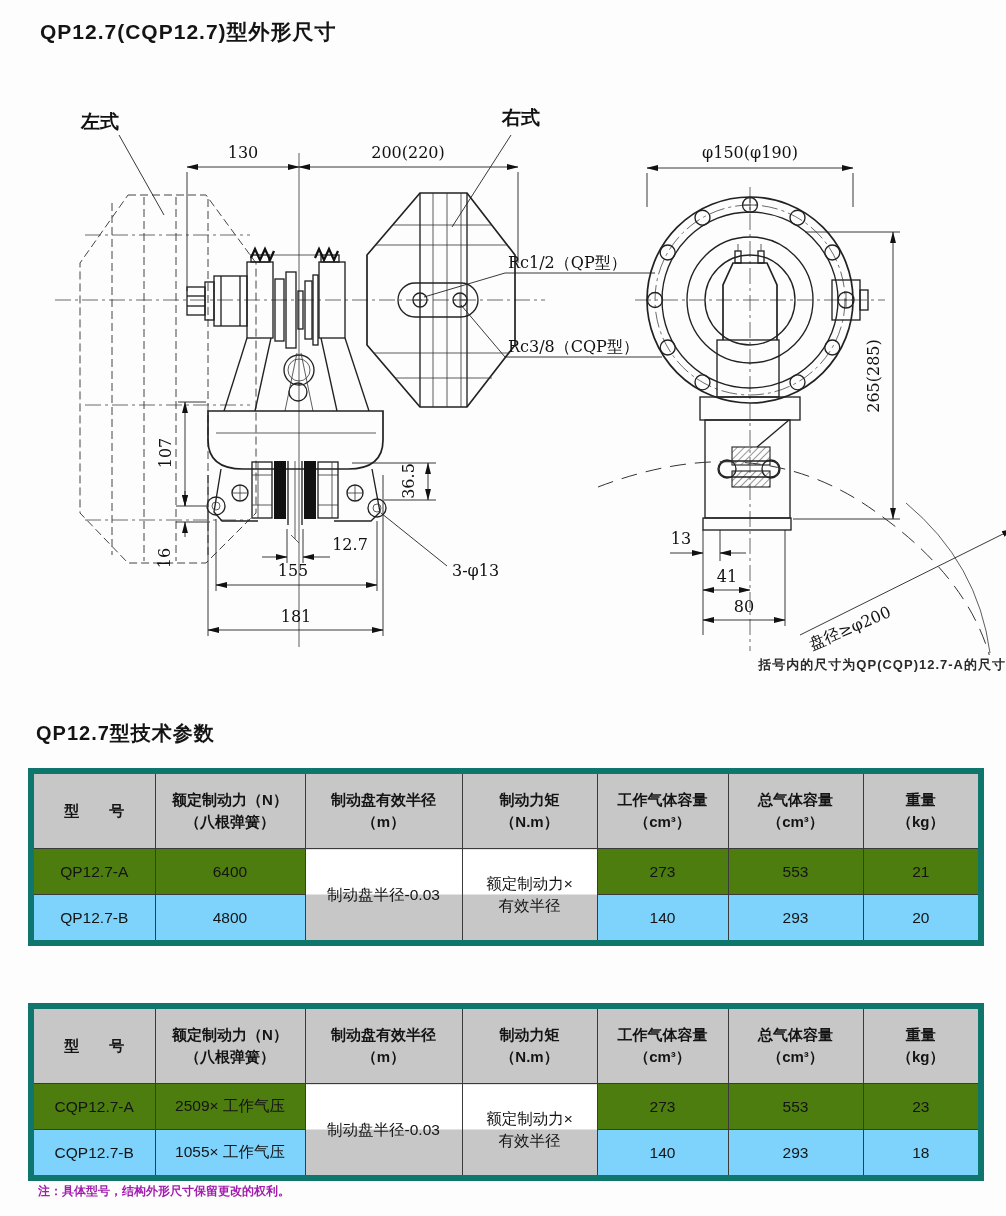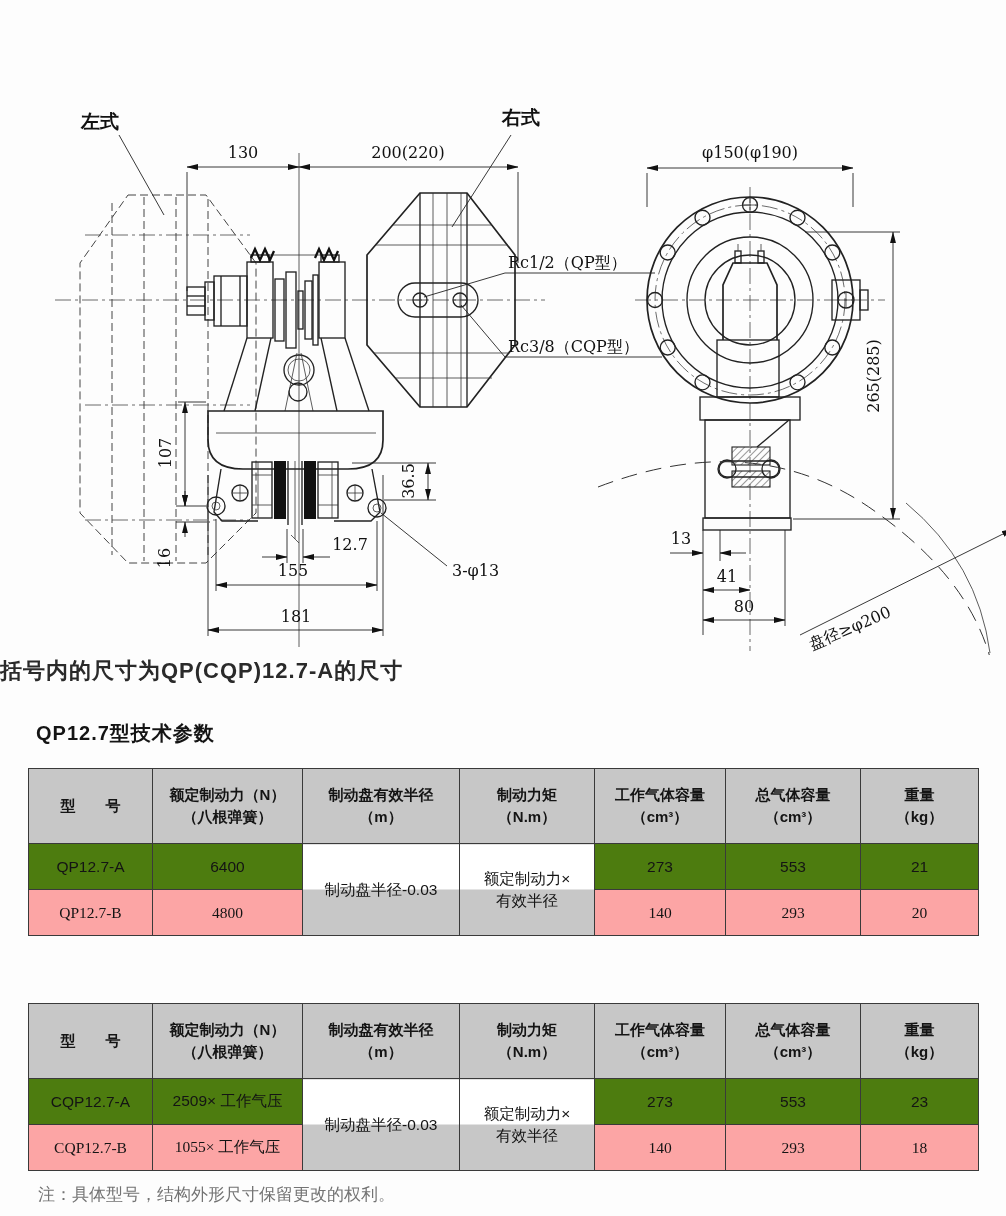--- a/index.html
+++ b/index.html
@@ -1,54 +1,55 @@
 <!DOCTYPE html>
 <html><head>
 <meta charset="utf-8">
 <style>
   html,body{margin:0;padding:0;background:#e8e8e8;}
   .page{position:relative;width:1006px;height:1216px;background:#fdfdfd;margin:0 auto;
         font-family:"Liberation Sans","DejaVu Sans",sans-serif;color:#141414;overflow:hidden;}
   .doc-title{position:absolute;top:18px;left:40px;font-size:21px;font-weight:bold;letter-spacing:1px;}
   .drawing-wrap{position:absolute;top:95px;left:0;width:1006px;height:560px;}
-  .caption{position:absolute;top:656px;left:0;width:1006px;text-align:left;
-           font-size:22px;font-weight:600;color:#2a2a2a;letter-spacing:1px;}
+  .caption{position:absolute;top:656px;left:0;width:1006px;text-align:right;
+           font-size:13px;font-weight:600;color:#2a2a2a;letter-spacing:1px;}
   .sec-title{position:absolute;font-size:20px;font-weight:bold;letter-spacing:1px;}
   .sec-title.t1{top:720px;left:36px;}
   .sec-title.t2{top:955px;left:52px;}
   table.spec{position:absolute;left:28px;width:950px;border-collapse:collapse;table-layout:fixed;
-             border:1px solid #0f766e;font-size:15px;}
+             border:6px solid #0f766e;font-size:15px;}
   table.spec.tb1{top:768px;}
   table.spec.tb2{top:1003px;}
   table.spec th,table.spec td{border:1px solid #3a3a3a;text-align:center;vertical-align:middle;
              white-space:pre-line;padding:0 4px;}
   table.spec th{height:74px;background:#c7c7c7;font-weight:bold;font-size:15px;line-height:1.5;}
   table.spec td{height:45px;font-size:15.5px;}
   tr.row-a td{background:#4d7c0f;}
-  tr.row-b td{background:#fca5a5;font-family:Liberation Serif, serif;}
+  tr.row-b td{background:#7dd3fc;}
   td.merge{background:linear-gradient(to bottom,#ffffff 0 45px,#c7c7c7 45px 100%) !important;line-height:1.4;}
-  .note{position:absolute;top:1183px;left:38px;font-size:17px;color:#737373;}
+  .note{position:absolute;top:1183px;left:38px;font-size:12px;color:#a21caf;font-weight:bold;}
   
   .obj{stroke:#222;stroke-width:1.35;fill:none;}
   .obj2{stroke:#222;stroke-width:1.7;fill:none;}
   .thin{stroke:#333;stroke-width:0.8;fill:none;}
   .dashcut{stroke:#444;stroke-width:1;fill:none;stroke-dasharray:8 4;}
   .cline{stroke:#444;stroke-width:0.8;fill:none;stroke-dasharray:16 4 3 4;}
   .dimln{stroke:#222;stroke-width:0.9;fill:none;}
   .solidfill{fill:#111;stroke:none;}
   .spring{stroke:#111;stroke-width:2.3;fill:none;}
   text.dimtxt{font-family:"DejaVu Serif","Liberation Serif",serif;font-size:16px;fill:#111;}
   text.cjk{font-family:"Liberation Sans",sans-serif;font-weight:bold;font-size:19px;fill:#111;}
   text.rctxt{font-family:"DejaVu Serif","Liberation Serif",serif;font-size:16px;fill:#111;}
 </style>
 </head>
 <body>
 
 <div class="page">
 
+  <div class="doc-title">QP12.7(CQP12.7)型外形尺寸</div>
 
   <div class="drawing-wrap">
   <svg width="1006" height="560" viewBox="0 0 1006 560">
     <defs>
       <marker id="ar" viewBox="0 0 12 8" refX="11.5" refY="4" markerWidth="13" markerHeight="9" orient="auto-start-reverse">
         <path d="M0,0.9 L12,4 L0,7.1 Z" fill="#111"></path>
       </marker>
       <pattern id="hatch" width="5" height="5" patternUnits="userSpaceOnUse" patternTransform="rotate(45)">
         <line x1="0" y1="0" x2="0" y2="5" stroke="#333" stroke-width="1"></line>
       </pattern>

